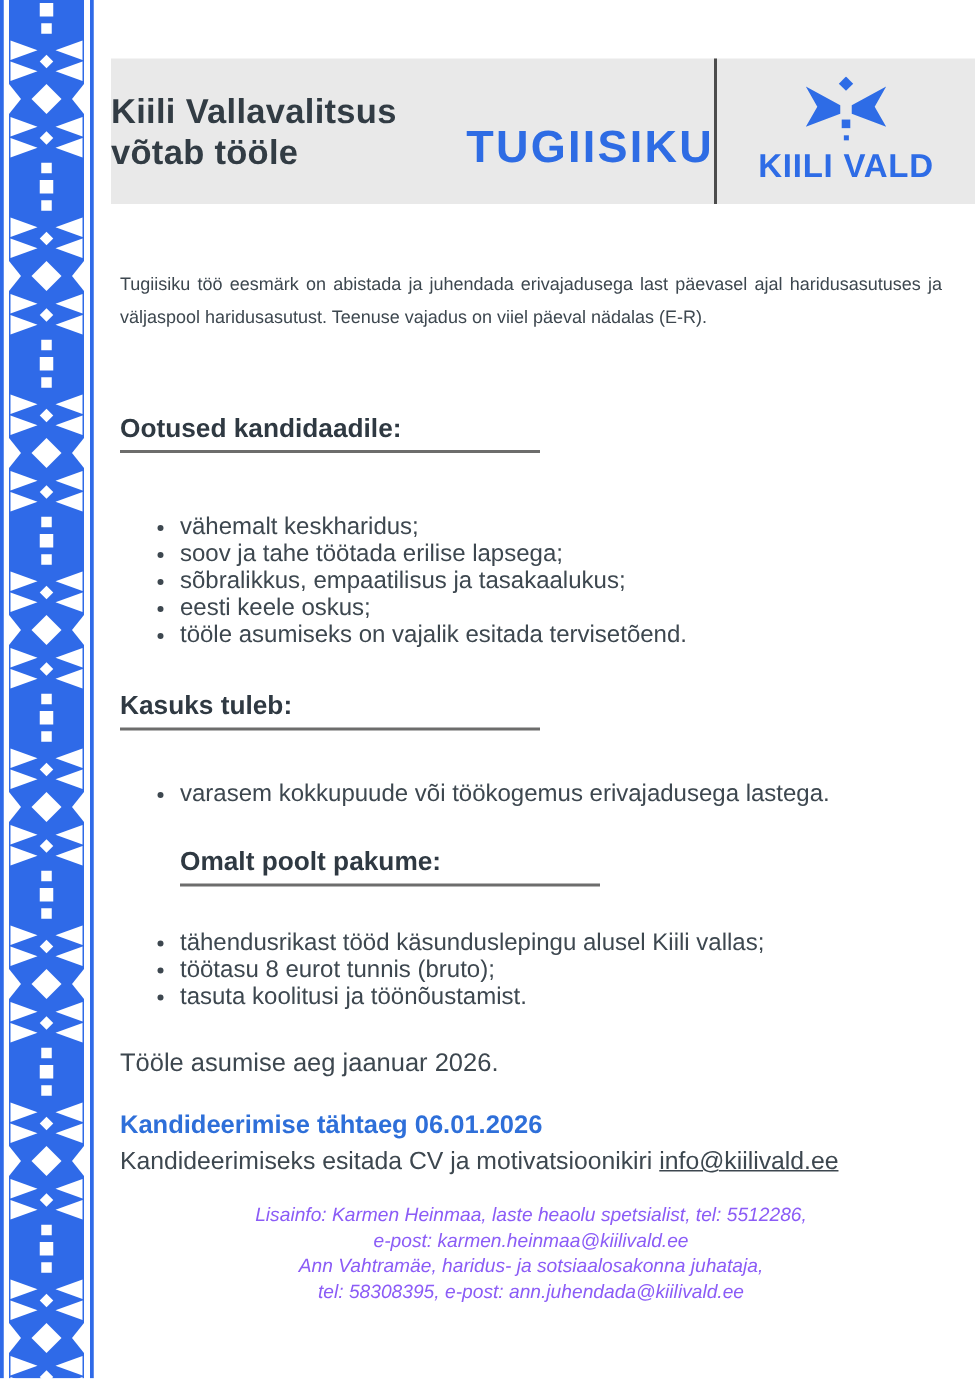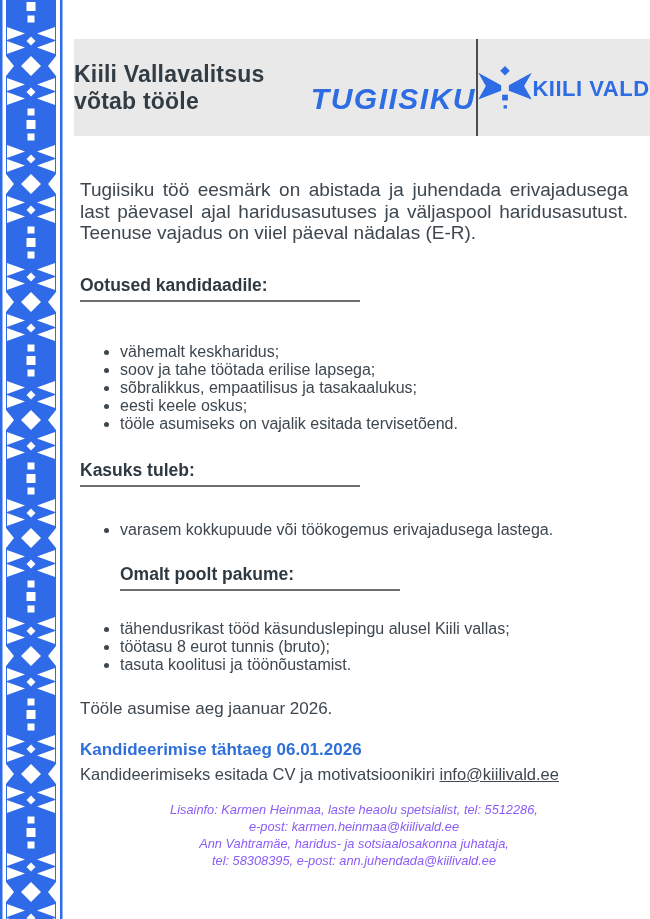--- a/index.html
+++ b/index.html
@@ -7,28 +7,28 @@
         font-family:"Liberation Sans", sans-serif;color:#3d474f;}
 
   
   .folk-border{position:absolute;left:0;top:0;width:64px;height:919px;}
 
   
   .header{position:absolute;left:74px;top:39px;width:576px;height:97px;background:#e9e9e9;display:flex;}
   .header-main{width:404px;box-sizing:border-box;border-right:2px solid #4c4c4c;
                display:flex;flex-direction:row;align-items:center;justify-content:center;}
   .header-title{font-size:23px;font-weight:bold;color:#323c44;letter-spacing:.2px;}
-  .header-position{font-size:30px;font-weight:bold;color:#2e6ce4;letter-spacing:1.5px;margin-top:23px;font-style:italic;}
-  .header-logo{flex:1;display:flex;flex-direction:row;align-items:center;justify-content:center;}
+  .header-position{font-size:30px;font-weight:bold;color:#2e6ce4;letter-spacing:1.5px;margin-top:23px;}
+  .header-logo{flex:1;display:flex;flex-direction:column;align-items:center;justify-content:center;}
   .logo-icon{width:54px;height:44px;}
   .logo-text{font-size:22px;font-weight:bold;color:#2e6ce6;letter-spacing:.5px;margin-top:3px;}
 
   
   .blk{position:absolute;left:80px;width:548px;}
-  .intro{top:179px;font-size:19px;line-height:21.5px;text-align:justify;}
+  .intro{top:179px;font-size:12px;line-height:21.5px;text-align:justify;}
   .sec-head{font-size:17.5px;font-weight:bold;color:#2f3942;width:280px;
             border-bottom:2.5px solid #6d6d6c;padding-bottom:4px;}
   .sec-head-1{top:275px;}
   .sec-head-2{top:460px;}
   .sec-head-3{top:564px;margin-left:40px;}
   .bullets-1{top:327px;}
   .bullets-2{top:505px;}
   .bullets-3{top:604px;}
   .start-note{top:699px;font-size:17px;}
   .deadline{top:740px;font-size:17px;font-weight:bold;color:#2e6fd9;}

